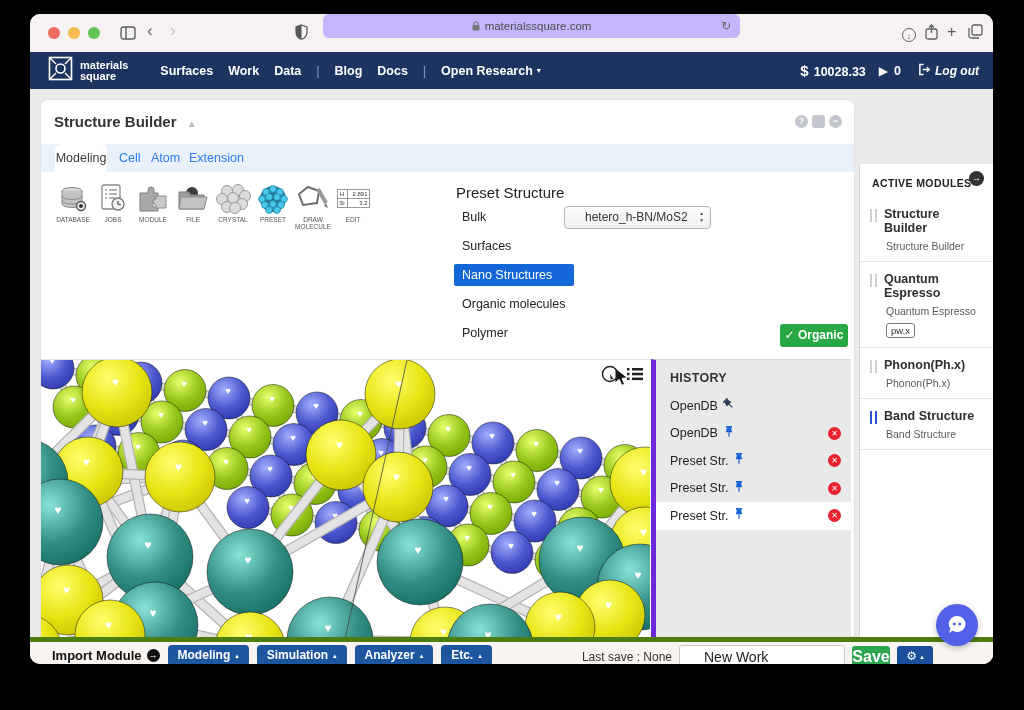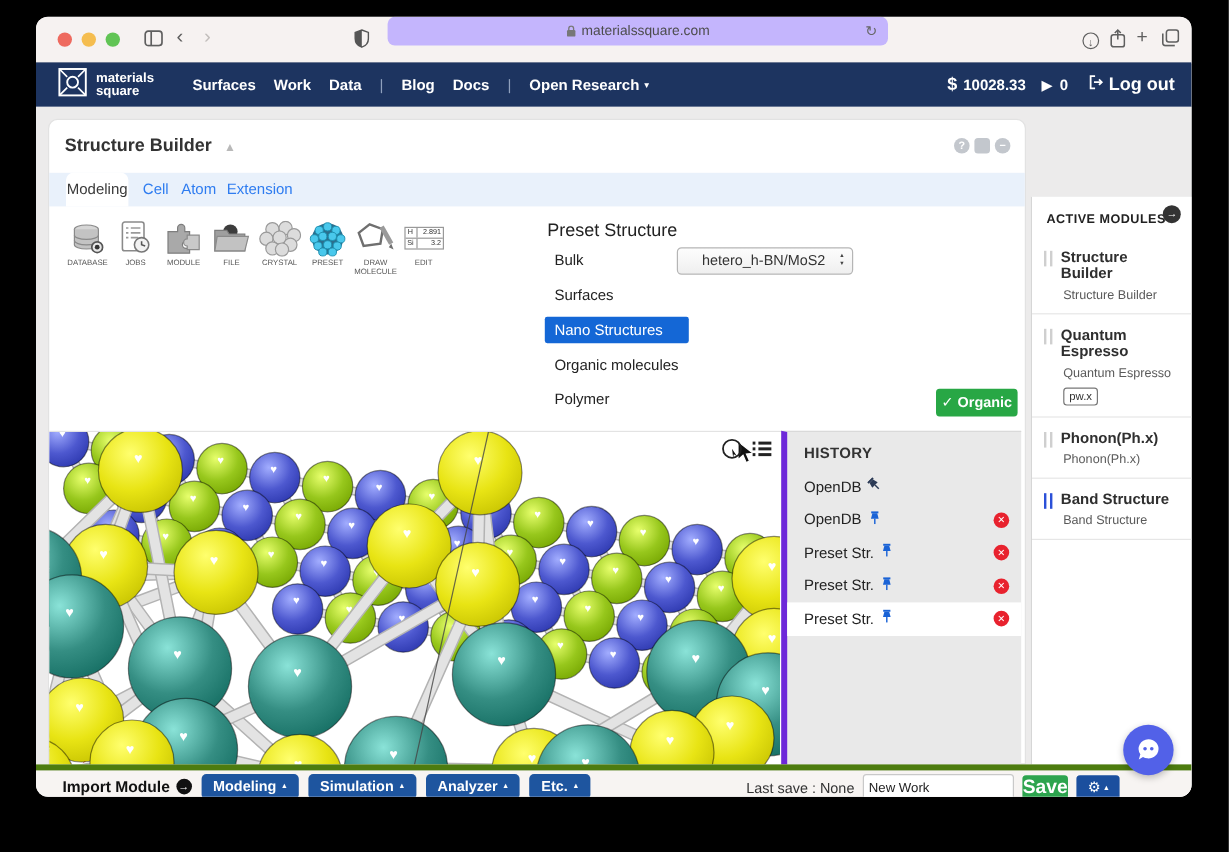--- a/index.html
+++ b/index.html
@@ -59,21 +59,21 @@
   .m-badge{display:inline-block;margin-top:6px;margin-left:2px;border:1px solid #777;border-radius:3px;padding:1px 4px;font-size:9.5px;color:#333;}
   
   .bottombar{position:absolute;left:0;top:623px;width:100%;height:27px;background:#f7f4f2;border-top:5px solid #4d7c0f;}
   .bb-left{position:absolute;left:22px;top:0;height:27px;display:flex;align-items:center;gap:8px;}
   .imp{font-size:13px;font-weight:bold;color:#111;display:flex;align-items:center;gap:5px;}
   .imp-ic{width:13px;height:13px;border-radius:50%;background:#111;color:#fff;font-size:9px;text-align:center;line-height:13px;}
   .bb-btn{height:21px;background:#1e559f;border-radius:4px;color:#fff;font-size:12px;font-weight:bold;line-height:21px;padding:0 10px;display:flex;align-items:center;gap:5px;}
   .bb-caret{font-size:7px;}
   .bb-right{position:absolute;right:60px;top:3px;display:flex;align-items:center;gap:7px;}
   .lastsave{font-size:12px;color:#333;}
-  .workname{width:116px;height:21px;border:1px solid #c9c9c9;border-radius:3px;font-size:11px;color:#222;padding:0 4px;font-family:inherit;box-sizing:content-box;}
+  .workname{width:116px;height:21px;border:1px solid #c9c9c9;border-radius:3px;font-size:14px;color:#222;padding:0 24px;font-family:inherit;box-sizing:content-box;}
   .save-btn{width:38px;height:21px;background:#2da44e;border-radius:3px;color:#fff;font-size:16px;font-weight:bold;text-align:center;line-height:21px;}
   .gear-btn{width:36px;height:21px;background:#1b4f9e;border-radius:3px;color:#fff;font-size:12px;text-align:center;line-height:21px;display:flex;align-items:center;justify-content:center;gap:3px;}
   .chat{position:absolute;left:906px;top:590px;width:42px;height:42px;border-radius:50%;background:#5261e8;box-shadow:0 2px 6px rgba(0,0,0,.25);display:flex;align-items:center;justify-content:center;z-index:60;}
 </style>
 </head>
 <body>
 
 <div class="window">
 
   <div class="titlebar">
@@ -160,21 +160,21 @@
         <span style="font-size:12.5px;">0</span>
       </span>
       <span style="display:flex;align-items:center;gap:4px;margin-left:8px;">
         <span>
           <svg width="13" height="13" viewBox="0 0 14 14">
               <path d="M6 1.5 H2 V12.5 H6" fill="none" stroke="#fff" stroke-width="1.6"></path>
               <line x1="5" y1="7" x2="12" y2="7" stroke="#fff" stroke-width="1.6"></line>
               <path d="M9.5 4.5 L12 7 L9.5 9.5" fill="none" stroke="#fff" stroke-width="1.6"></path>
             </svg>
         </span>
-        <span style="font-size:15px;">Log out</span>
+        <span style="font-size:12px;font-style:italic;">Log out</span>
       </span>
     </div>
   </div>
 
   <div class="content">
 
     <div class="panel">
       <div class="panel-title">
         <span>Structure Builder</span>
         <span style="color:#b9b9b9;font-size:10px;margin-left:6px;">▲</span>

